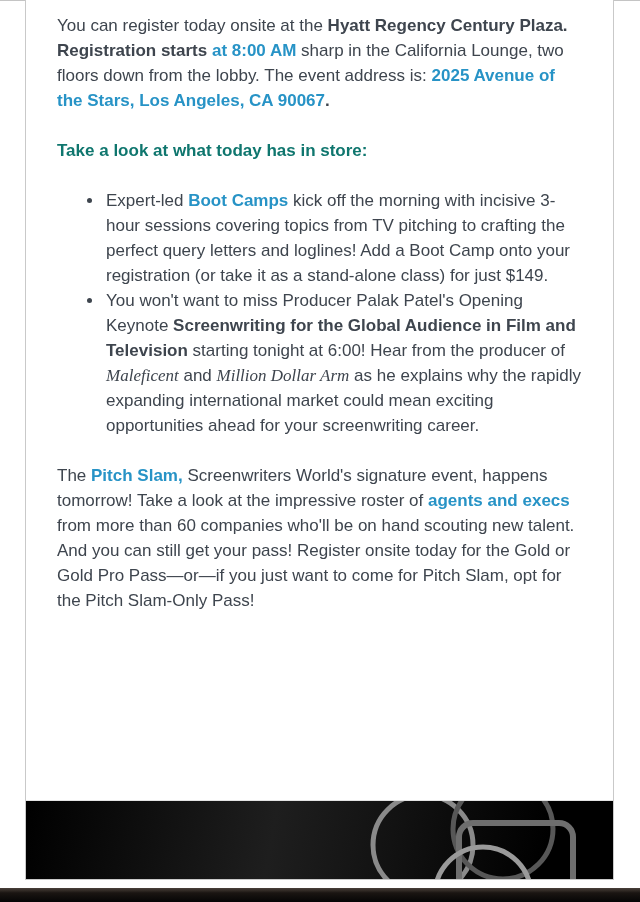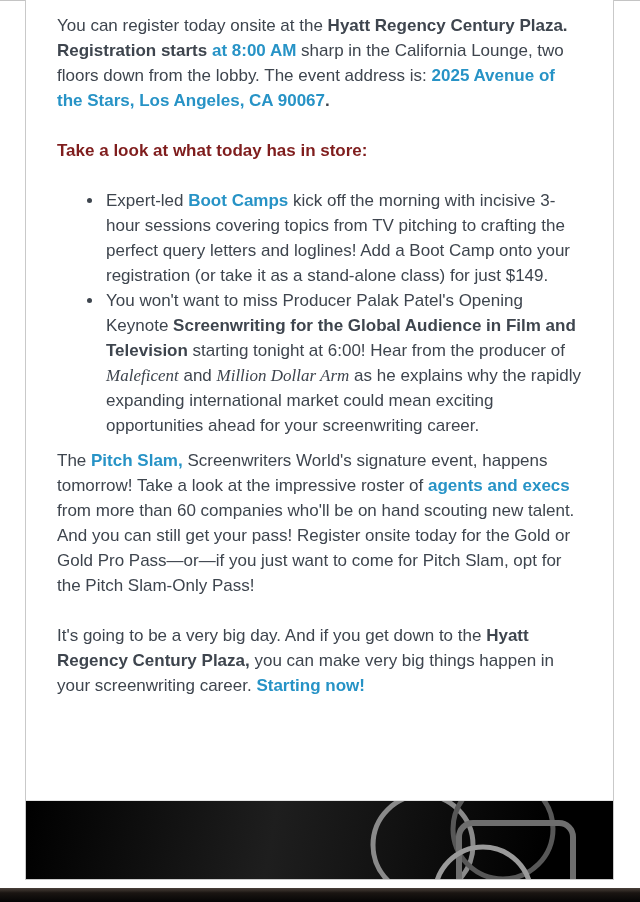--- a/index.html
+++ b/index.html
@@ -13,22 +13,22 @@
     position:absolute;left:25px;top:0;width:589px;height:880px;
     background:#ffffff;box-sizing:border-box;
     border-left:1px solid #c9c9c9;border-right:1px solid #c9c9c9;
     border-bottom:1px solid #c9c9c9;
   }
   .email-content{
     padding:13px 28px 0 31px;
     font-size:17px;line-height:25px;color:#3e454e;
   }
   .para{margin:0 0 25px 0;}
-  .section-heading{margin:3px 0 25px 0;font-weight:bold;color:#7f1d1d;}
-  ul.bullet-list{margin:16px 0 10px 0;padding-left:47px;}
+  .section-heading{margin:3px 0 25px 0;font-weight:bold;color:#0f766e;}
+  ul.bullet-list{margin:16px 0 25px 0;padding-left:47px;}
   ul.bullet-list li{margin:0;padding-left:2px;}
   .run-n{font-weight:normal;}
   .run-b{font-weight:bold;}
   .run-i{font-style:italic;font-family:Liberation Serif, serif;}
   .run-l{color:#2793c6;font-weight:bold;cursor:pointer;text-decoration:none;}
   .footer-banner{
     position:absolute;left:0;right:0;bottom:0;height:78px;
     background:linear-gradient(100deg,#000000 0%,#1e1e1e 42%,#121212 62%,#000000 88%);
     overflow:hidden;border-top:1px solid #e3e3e3;
   }
@@ -51,21 +51,20 @@
     <p class="section-heading">Take a look at what today has in store:</p>
 
     <ul class="bullet-list">
       <li><span class="run-n">Expert-led </span><span class="run-l">Boot Camps</span><span class="run-n"> kick off the morning with incisive 3-hour sessions covering topics from TV pitching to crafting the perfect query letters and loglines! Add a Boot Camp onto your registration (or take it as a stand-alone class) for just $149.</span></li>
       <li><span class="run-n">You won't want to miss Producer Palak Patel's Opening Keynote </span><span class="run-b">Screenwriting for the Global Audience in Film and Television</span><span class="run-n"> starting tonight at 6:00! Hear from the producer of </span><span class="run-i">Maleficent</span><span class="run-n"> and </span><span class="run-i">Million Dollar Arm</span><span class="run-n"> as he explains why the rapidly expanding international market could mean exciting opportunities ahead for your screenwriting career.</span></li>
     </ul>
 
 
     <p class="para"><span class="run-n">The </span><span class="run-l">Pitch Slam,</span><span class="run-n"> Screenwriters World's signature event, happens tomorrow! Take a look at the impressive roster of </span><span class="run-l">agents and execs</span><span class="run-n"> from more than 60 companies who'll be on hand scouting new talent. And you can still get your pass! Register onsite today for the Gold or Gold Pro Pass—or—if you just want to come for Pitch Slam, opt for the Pitch Slam-Only Pass!</span></p>
 
-    <p class="para"><span class="run-n">It's going to be a very big day. And if you get down to the </span><span class="run-b">Hyatt Regency Century Plaza,</span><span class="run-n"> you can make very big things happen in your screenwriting career. </span><span class="run-l">Starting now!</span></p>
 
   </div>
 
   <div class="footer-banner">
     <svg width="250" height="130" viewBox="0 0 250 130">
       <circle cx="62" cy="58" r="50" fill="none" stroke="#8a8a8a" stroke-width="5"></circle>
       <circle cx="142" cy="42" r="50" fill="none" stroke="#575757" stroke-width="5"></circle>
       <rect x="98" y="36" width="114" height="104" rx="14" fill="none" stroke="#6e6e6e" stroke-width="6"></rect>
       <circle cx="122" cy="108" r="48" fill="none" stroke="#9a9a9a" stroke-width="5"></circle>
     </svg>

